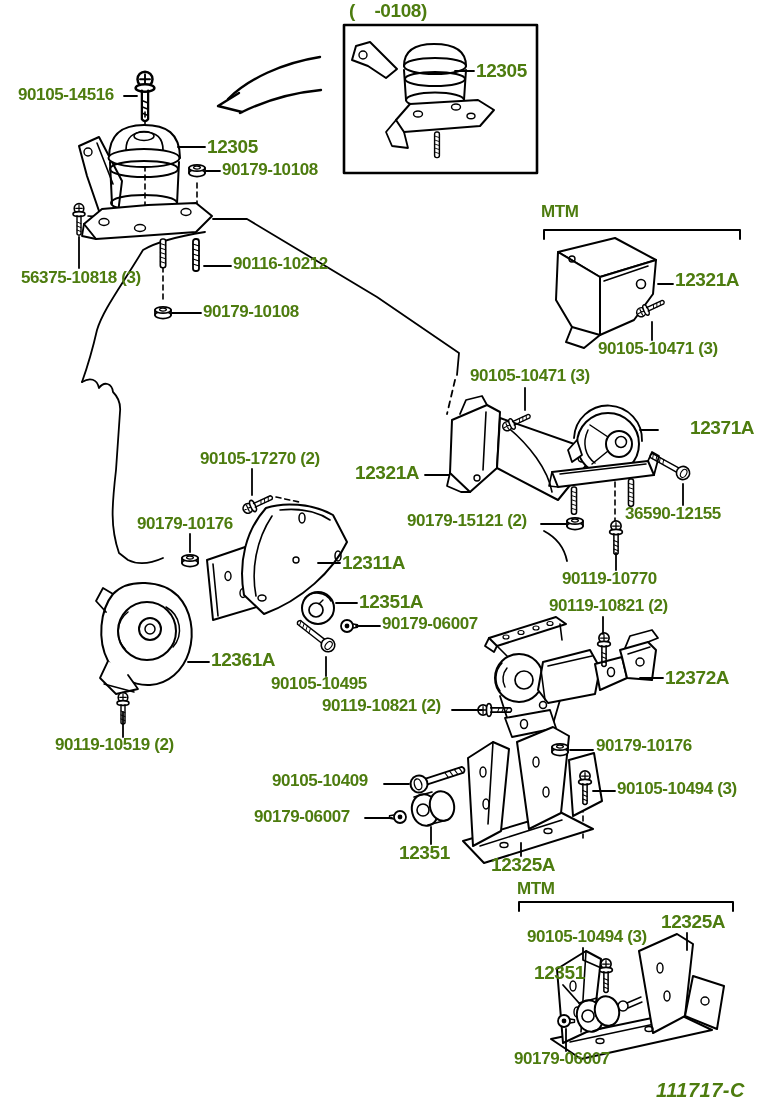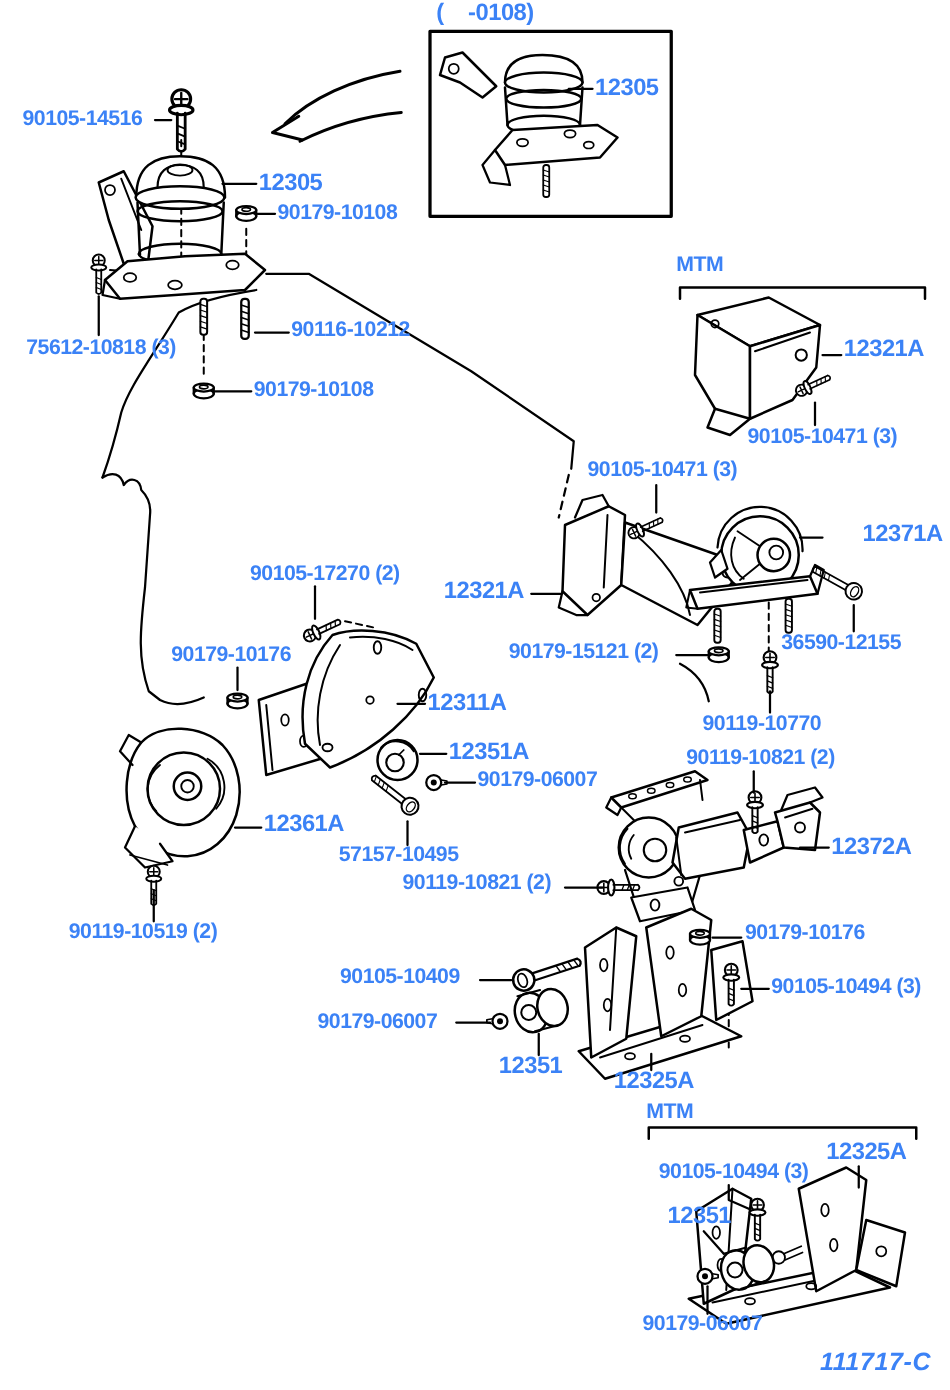--- a/index.html
+++ b/index.html
@@ -1,20 +1,20 @@
 <!DOCTYPE html>
 <html><head>
 <meta charset="utf-8">
 <style>
   html,body{margin:0;padding:0;background:#fff;}
   #stage{position:relative;width:760px;height:1112px;background:#fff;overflow:hidden;
          font-family:"Liberation Sans",sans-serif;color:#000;}
   #art{position:absolute;left:0;top:0;}
   .lbl{position:absolute;font-weight:700;font-size:17px;line-height:14px;
-       letter-spacing:-0.4px;white-space:pre;color:#3b82f6;}
+       letter-spacing:-0.4px;white-space:pre;color:#4d7c0f;}
   .lbl.big{font-size:19px;line-height:15px;}
   .lbl.code{font-size:20px;letter-spacing:0.5px;font-style:italic;}
 </style>
 </head>
 <body>
 
 <div id="stage">
 
 <svg id="art" width="760" height="1112" viewBox="0 0 760 1112" stroke="#000" fill="none" stroke-width="2" stroke-linecap="round" stroke-linejoin="round">
 
@@ -320,41 +320,41 @@
     <path d="M583,948 L583,960 L599,967"></path>
     <path d="M563,985 L579,1003"></path>
     <path d="M566,1029 L566,1051"></path>
   </g>
 </svg>
 
   <div class="lbl" style="left:18px;top:88px">90105-14516</div>
   <div class="lbl big" style="left:207px;top:139px">12305</div>
   <div class="lbl" style="left:222px;top:163px">90179-10108</div>
   <div class="lbl" style="left:233px;top:257px">90116-10212</div>
-  <div class="lbl" style="left:21px;top:271px">75612-10818 (3)</div>
+  <div class="lbl" style="left:21px;top:271px">56375-10818 (3)</div>
   <div class="lbl" style="left:203px;top:305px">90179-10108</div>
   <div class="lbl big" style="left:476px;top:63px">12305</div>
   <div class="lbl big" style="left:349px;top:3px">(    -0108)</div>
   <div class="lbl" style="left:541px;top:205px">MTM</div>
   <div class="lbl big" style="left:675px;top:272px">12321A</div>
   <div class="lbl" style="left:598px;top:342px">90105-10471 (3)</div>
   <div class="lbl" style="left:470px;top:369px">90105-10471 (3)</div>
   <div class="lbl big" style="left:690px;top:420px">12371A</div>
   <div class="lbl big" style="left:355px;top:465px">12321A</div>
   <div class="lbl" style="left:200px;top:452px">90105-17270 (2)</div>
   <div class="lbl" style="left:407px;top:514px">90179-15121 (2)</div>
   <div class="lbl" style="left:625px;top:507px">36590-12155</div>
   <div class="lbl" style="left:137px;top:517px">90179-10176</div>
   <div class="lbl big" style="left:342px;top:555px">12311A</div>
   <div class="lbl" style="left:562px;top:572px">90119-10770</div>
   <div class="lbl big" style="left:359px;top:594px">12351A</div>
   <div class="lbl" style="left:549px;top:599px">90119-10821 (2)</div>
   <div class="lbl" style="left:382px;top:617px">90179-06007</div>
   <div class="lbl big" style="left:211px;top:652px">12361A</div>
-  <div class="lbl" style="left:271px;top:677px">57157-10495</div>
+  <div class="lbl" style="left:271px;top:677px">90105-10495</div>
   <div class="lbl big" style="left:665px;top:670px">12372A</div>
   <div class="lbl" style="left:322px;top:699px">90119-10821 (2)</div>
   <div class="lbl" style="left:55px;top:738px">90119-10519 (2)</div>
   <div class="lbl" style="left:596px;top:739px">90179-10176</div>
   <div class="lbl" style="left:272px;top:774px">90105-10409</div>
   <div class="lbl" style="left:617px;top:782px">90105-10494 (3)</div>
   <div class="lbl" style="left:254px;top:810px">90179-06007</div>
   <div class="lbl big" style="left:399px;top:845px">12351</div>
   <div class="lbl big" style="left:491px;top:857px">12325A</div>
   <div class="lbl" style="left:517px;top:882px">MTM</div>

